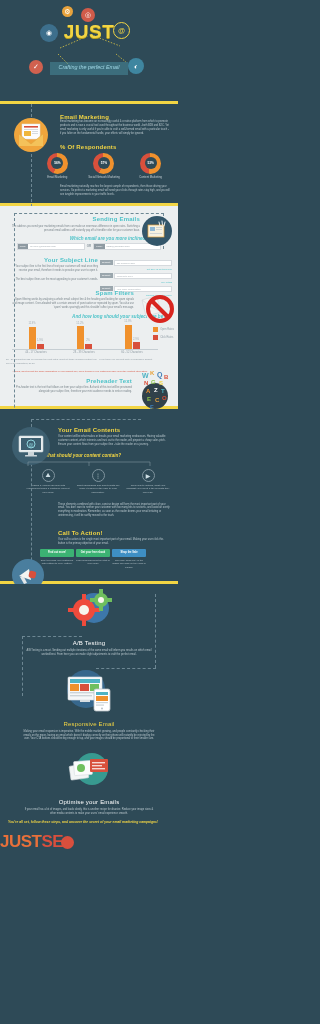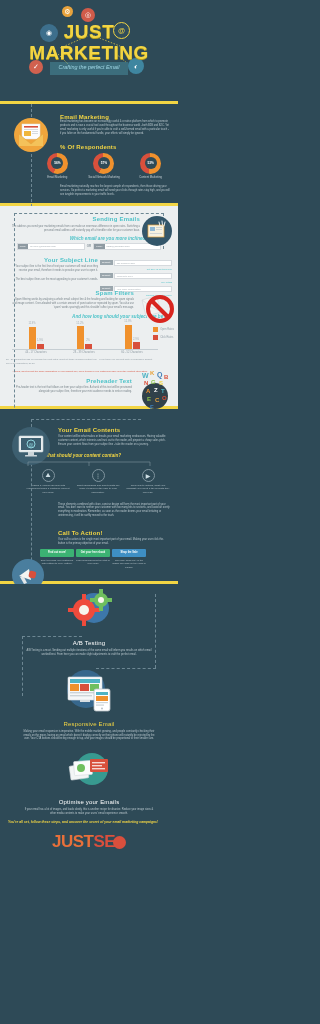--- a/index.html
+++ b/index.html
@@ -223,21 +223,20 @@
     <div class="hero-ico hi5">◐</div>
     <svg class="hero-dots" viewBox="0 0 80 40">
       <path d="M10 18 L38 6" stroke="#f2d544" stroke-width="0.7" stroke-dasharray="1.5 1.5" fill="none"></path>
       <path d="M44 6 L70 16" stroke="#f2d544" stroke-width="0.7" stroke-dasharray="1.5 1.5" fill="none"></path>
       <path d="M8 24 L18 34" stroke="#f2d544" stroke-width="0.7" stroke-dasharray="1.5 1.5" fill="none"></path>
       <path d="M66 24 L76 32" stroke="#f2d544" stroke-width="0.7" stroke-dasharray="1.5 1.5" fill="none"></path>
     </svg>
     <div class="hero-band"></div>
     <div class="hero-title">
       <div>JUST</div>
-      <div>MARKETING</div>
     </div>
     <div class="hero-sub">Crafting the perfect Email</div>
     <div class="hero-bottom-rule"></div>
   </div>
 
   <div class="band dark" style="padding-bottom:6px;">
     <div class="dotline" style="left:31px; top:0; height:108px;"></div>
 
     <div class="circ" style="left:14px; top:14px; width:34px; height:34px; background:#f0a53c;">
       <svg width="26" height="24" viewBox="0 0 26 24">
@@ -599,20 +598,20 @@
       </svg>
     </div>
 
     <div style="padding:4px 24px 0 24px; text-align:center;">
       <h3 class="sec-title h-white" style="font-weight:normal; font-size:6px;">Optimise your Emails</h3>
       <p class="body-txt ctr" style="margin-top:3px;">If your email has a lot of images, and loads slowly, this is another recipe for disaster. Reduce your image sizes &amp; other media contents to make your users' email experience smooth.</p>
     </div>
 
     <div class="foot-cta">You're all set, follow these steps, and uncover the secret of your email marketing campaigns!</div>
 
-    <div style="text-align:center; padding-top:2px;">
+    <div style="text-align:left; padding-top:2px;">
       <span class="logo">
         <span class="j">JUST</span><span class="s">SE</span><span class="logo-dot"></span>
       </span>
     </div>
   </div>
 
 </div>
 
 </body></html>

